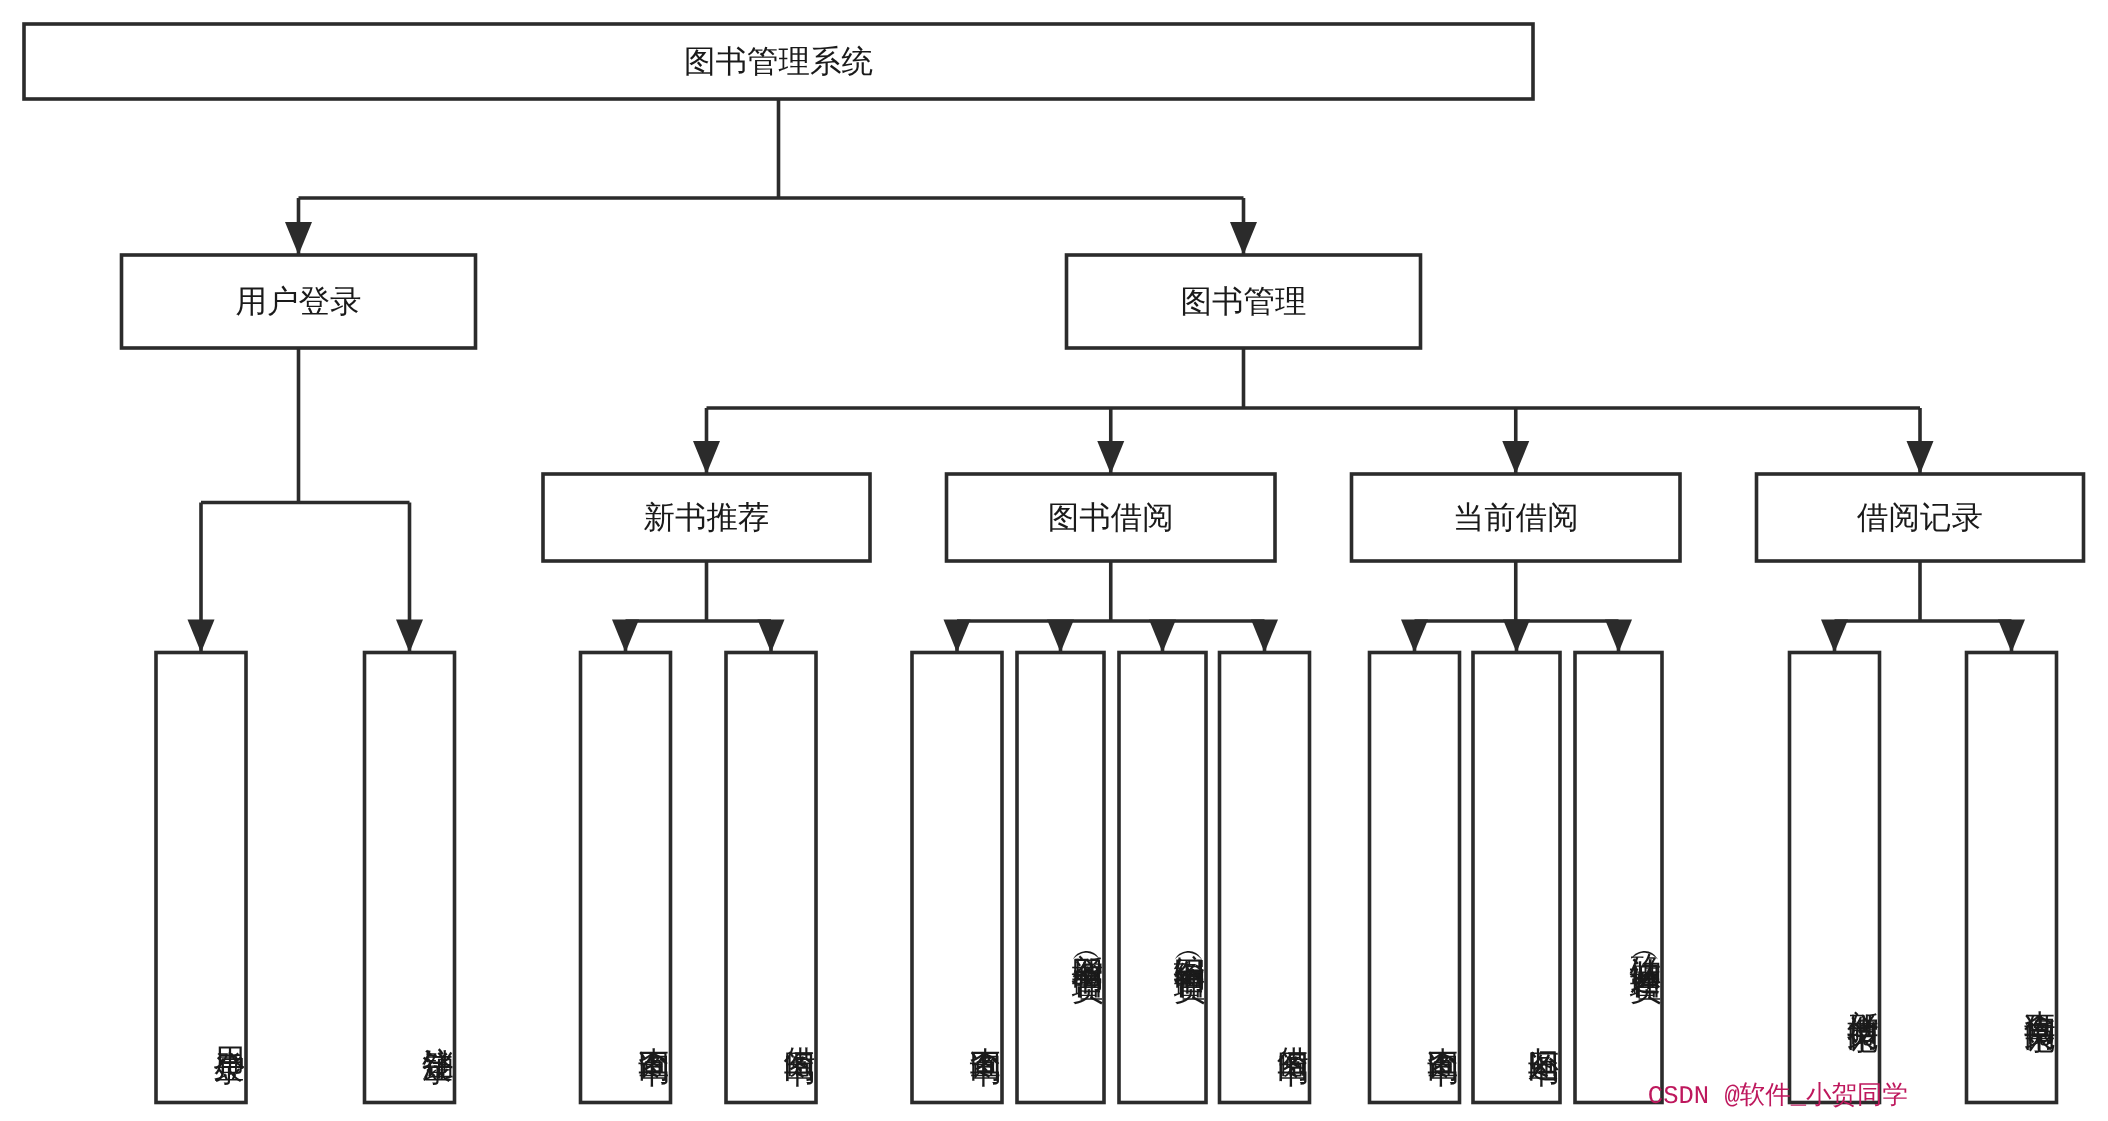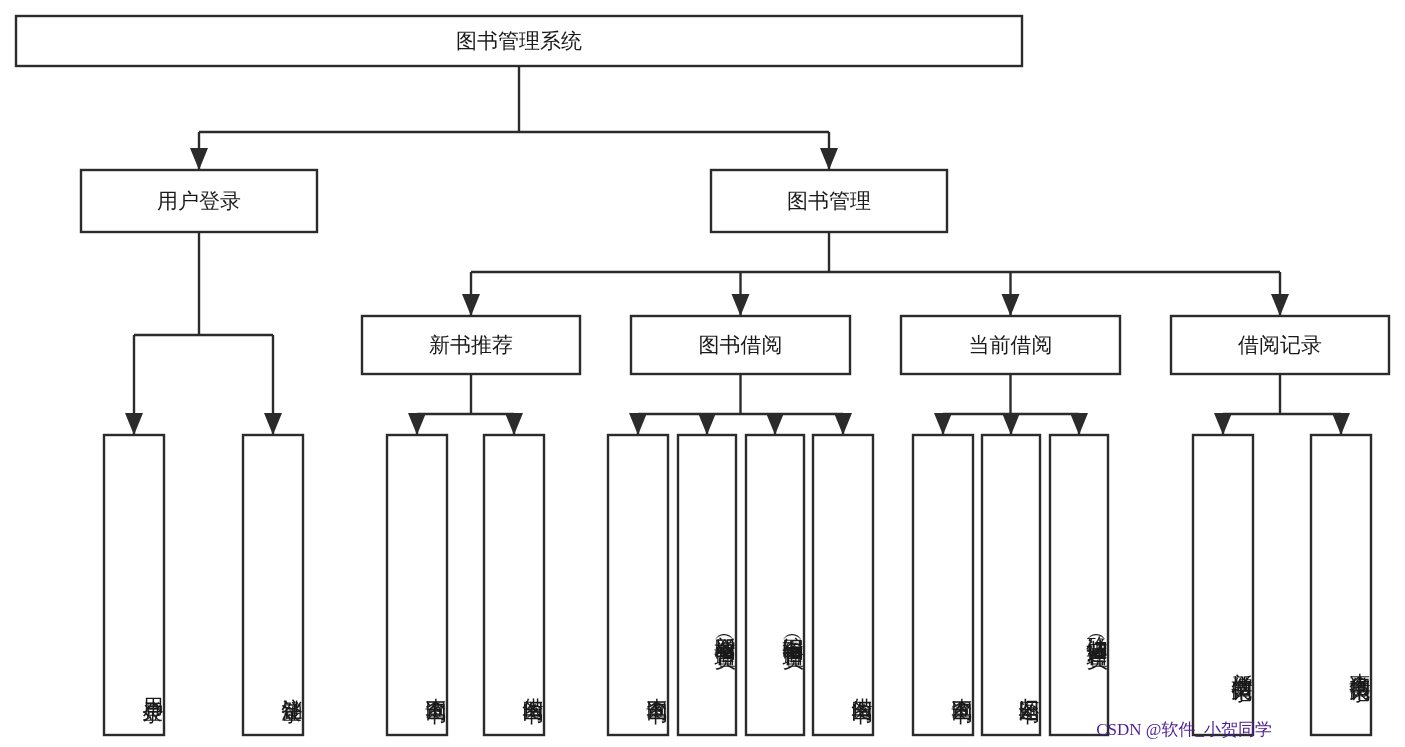--- a/index.html
+++ b/index.html
@@ -63,23 +63,23 @@
     letter-spacing: 2px;
     display: flex;
     align-items: flex-start;
     justify-content: center;
     pointer-events: none;
   }
   .watermark {
     position: absolute;
     right: 8px;
     bottom: 6px;
-    font-family: Liberation Serif, serif;
+    font-family: Liberation Mono, monospace;
     font-size: 17px;
-    color: #4c1d95;
+    color: #be185d;
     white-space: nowrap;
     user-select: none;
   }
 </style>
 </head>
 <body>
 
 <div id="diagram-root">
 
   <svg id="diagram-svg" viewBox="0 0 1405 747">

